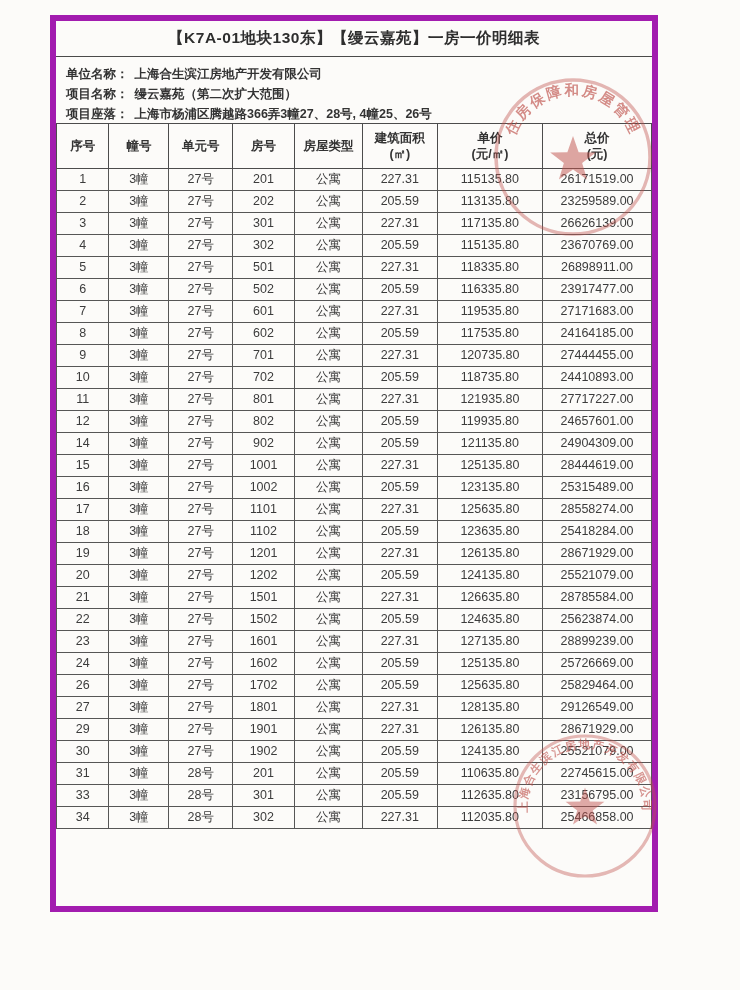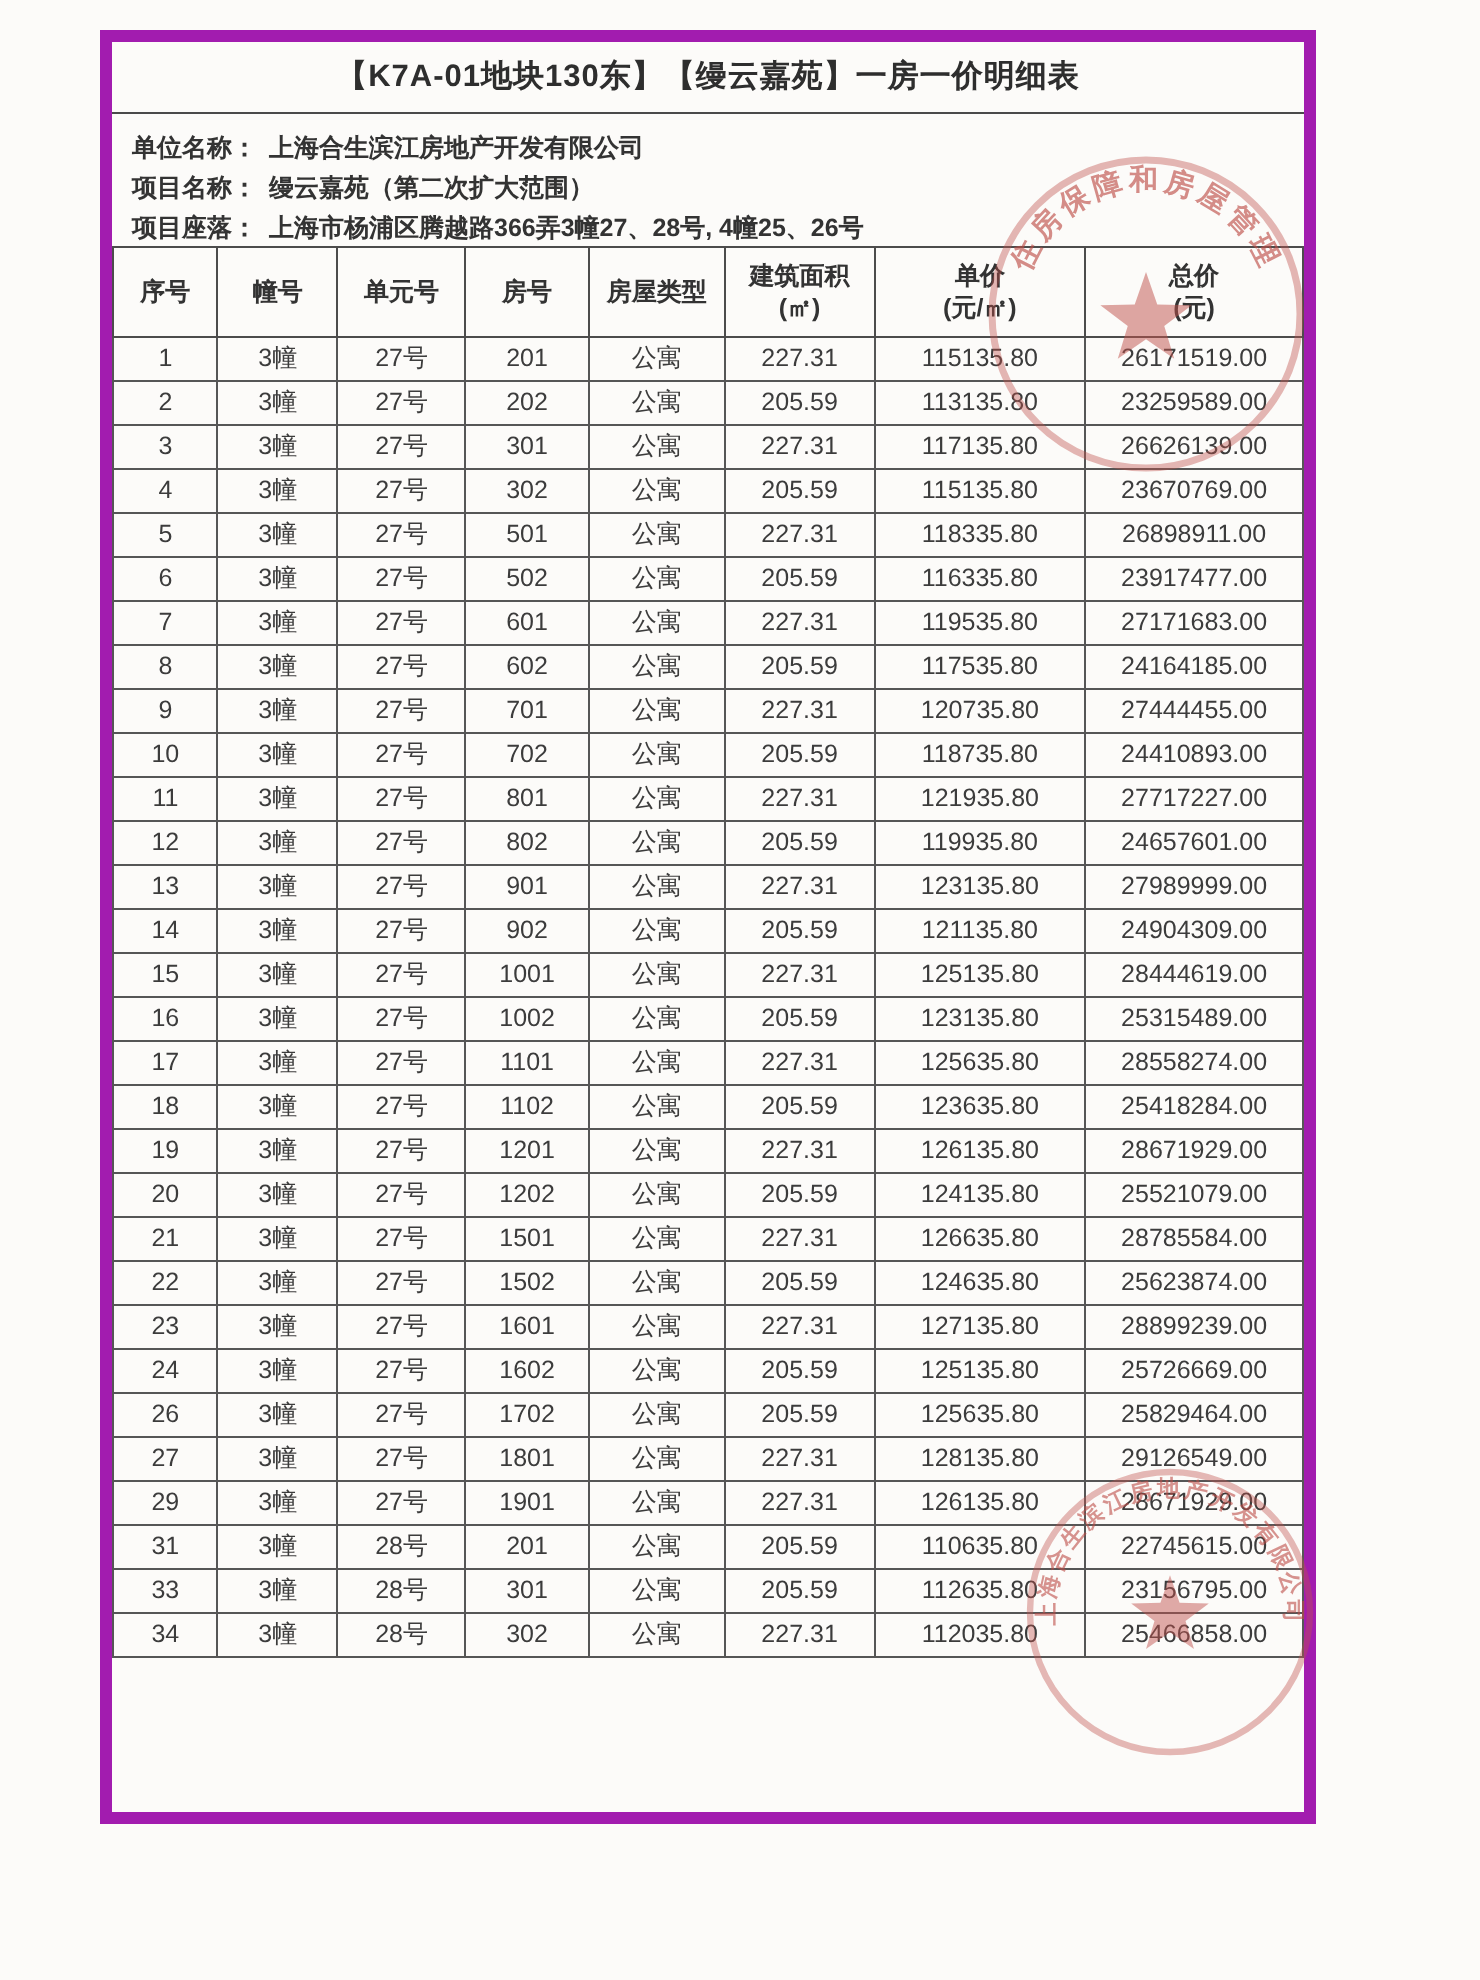--- a/index.html
+++ b/index.html
@@ -217,30 +217,20 @@
           <td>12</td>
           <td>3幢</td>
           <td>27号</td>
           <td>802</td>
           <td>公寓</td>
           <td>205.59</td>
           <td>119935.80</td>
           <td>24657601.00</td>
         </tr>
         <tr>
-          <td>13</td>
-          <td>3幢</td>
-          <td>27号</td>
-          <td>901</td>
-          <td>公寓</td>
-          <td>227.31</td>
-          <td>123135.80</td>
-          <td>27989999.00</td>
-        </tr>
-        <tr>
           <td>14</td>
           <td>3幢</td>
           <td>27号</td>
           <td>902</td>
           <td>公寓</td>
           <td>205.59</td>
           <td>121135.80</td>
           <td>24904309.00</td>
         </tr>
         <tr>
@@ -365,20 +355,30 @@
         </tr>
         <tr>
           <td>29</td>
           <td>3幢</td>
           <td>27号</td>
           <td>1901</td>
           <td>公寓</td>
           <td>227.31</td>
           <td>126135.80</td>
           <td>28671929.00</td>
+        </tr>
+        <tr>
+          <td>30</td>
+          <td>3幢</td>
+          <td>27号</td>
+          <td>1902</td>
+          <td>公寓</td>
+          <td>205.59</td>
+          <td>124135.80</td>
+          <td>25521079.00</td>
         </tr>
         <tr>
           <td>31</td>
           <td>3幢</td>
           <td>28号</td>
           <td>201</td>
           <td>公寓</td>
           <td>205.59</td>
           <td>110635.80</td>
           <td>22745615.00</td>

